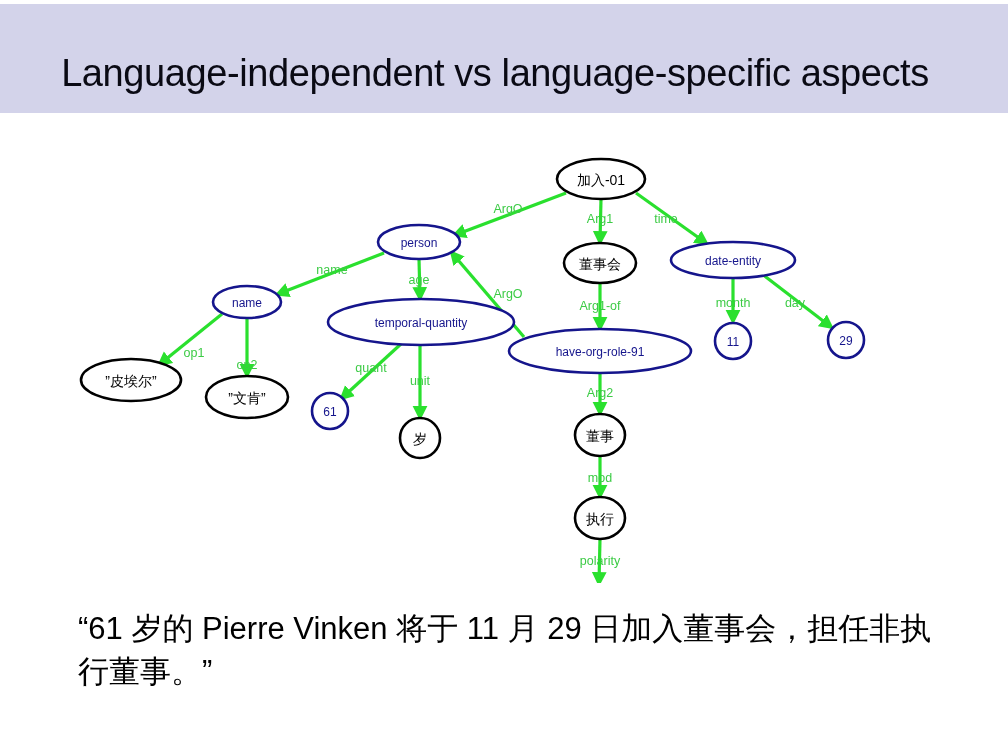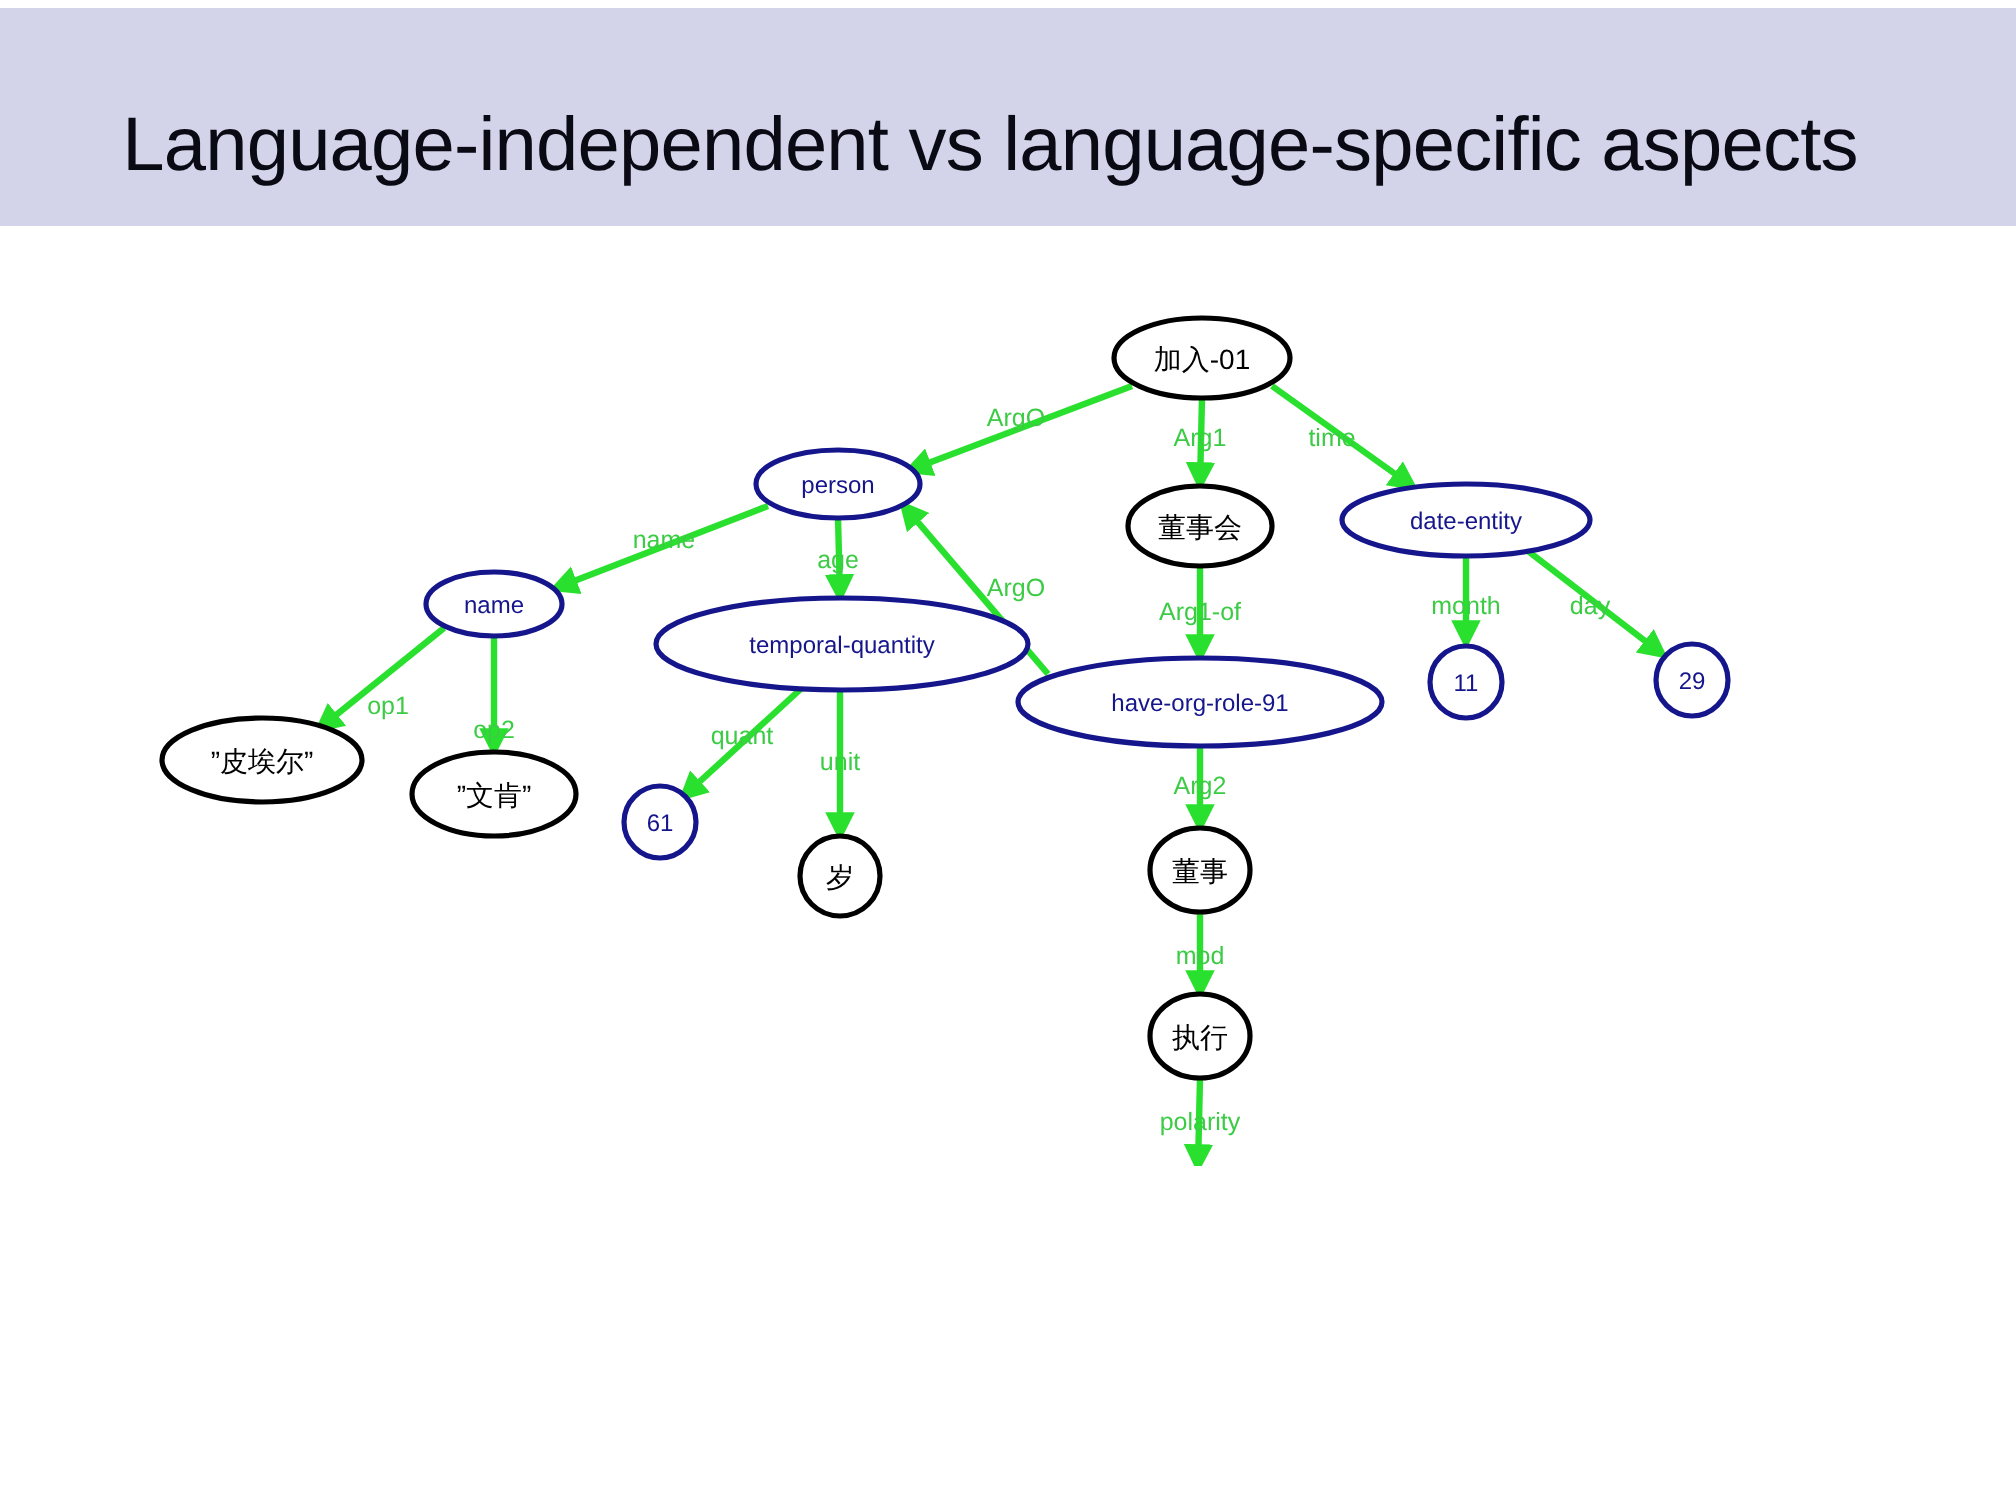--- a/index.html
+++ b/index.html
@@ -198,14 +198,15 @@
           <text x="247" y="252" class="edge-label">op2</text>
           <text x="371" y="255" class="edge-label">quant</text>
           <text x="420" y="268" class="edge-label">unit</text>
           <text x="600" y="280" class="edge-label">Arg2</text>
           <text x="600" y="365" class="edge-label">mod</text>
           <text x="600" y="448" class="edge-label">polarity</text>
         </g>
     </svg>
   </div>
 
+  <div id="caption">“61 岁的 Pierre Vinken 将于 11 月 29 日加入董事会，担任非执行董事。”</div>
 
 </div>
 
 </body></html>

